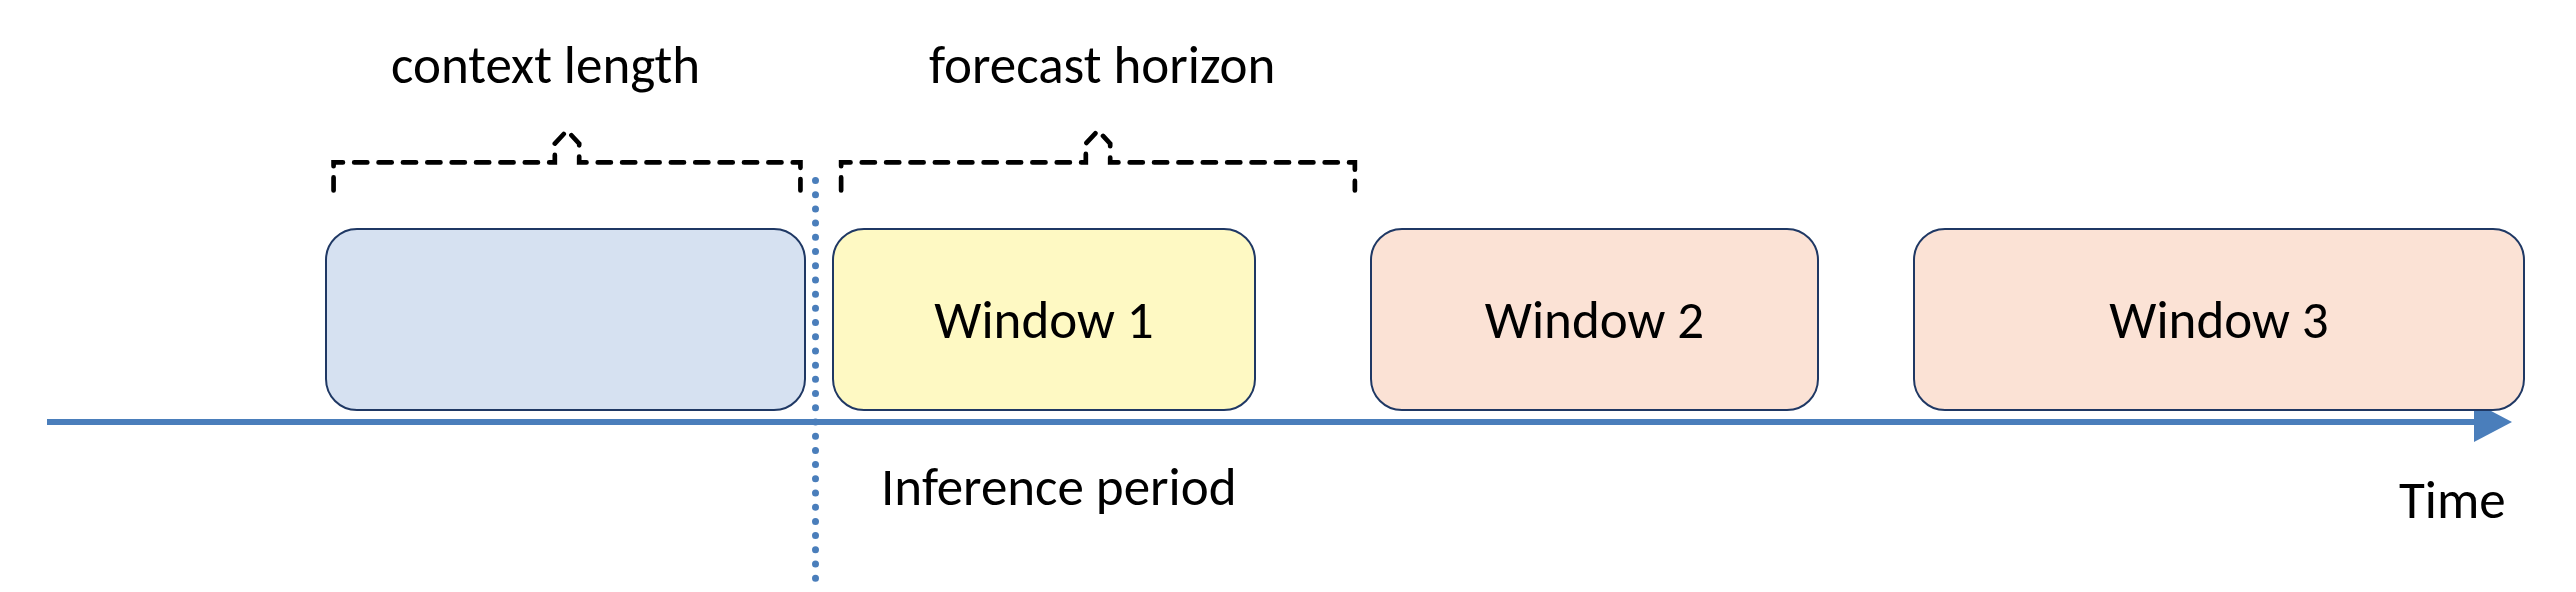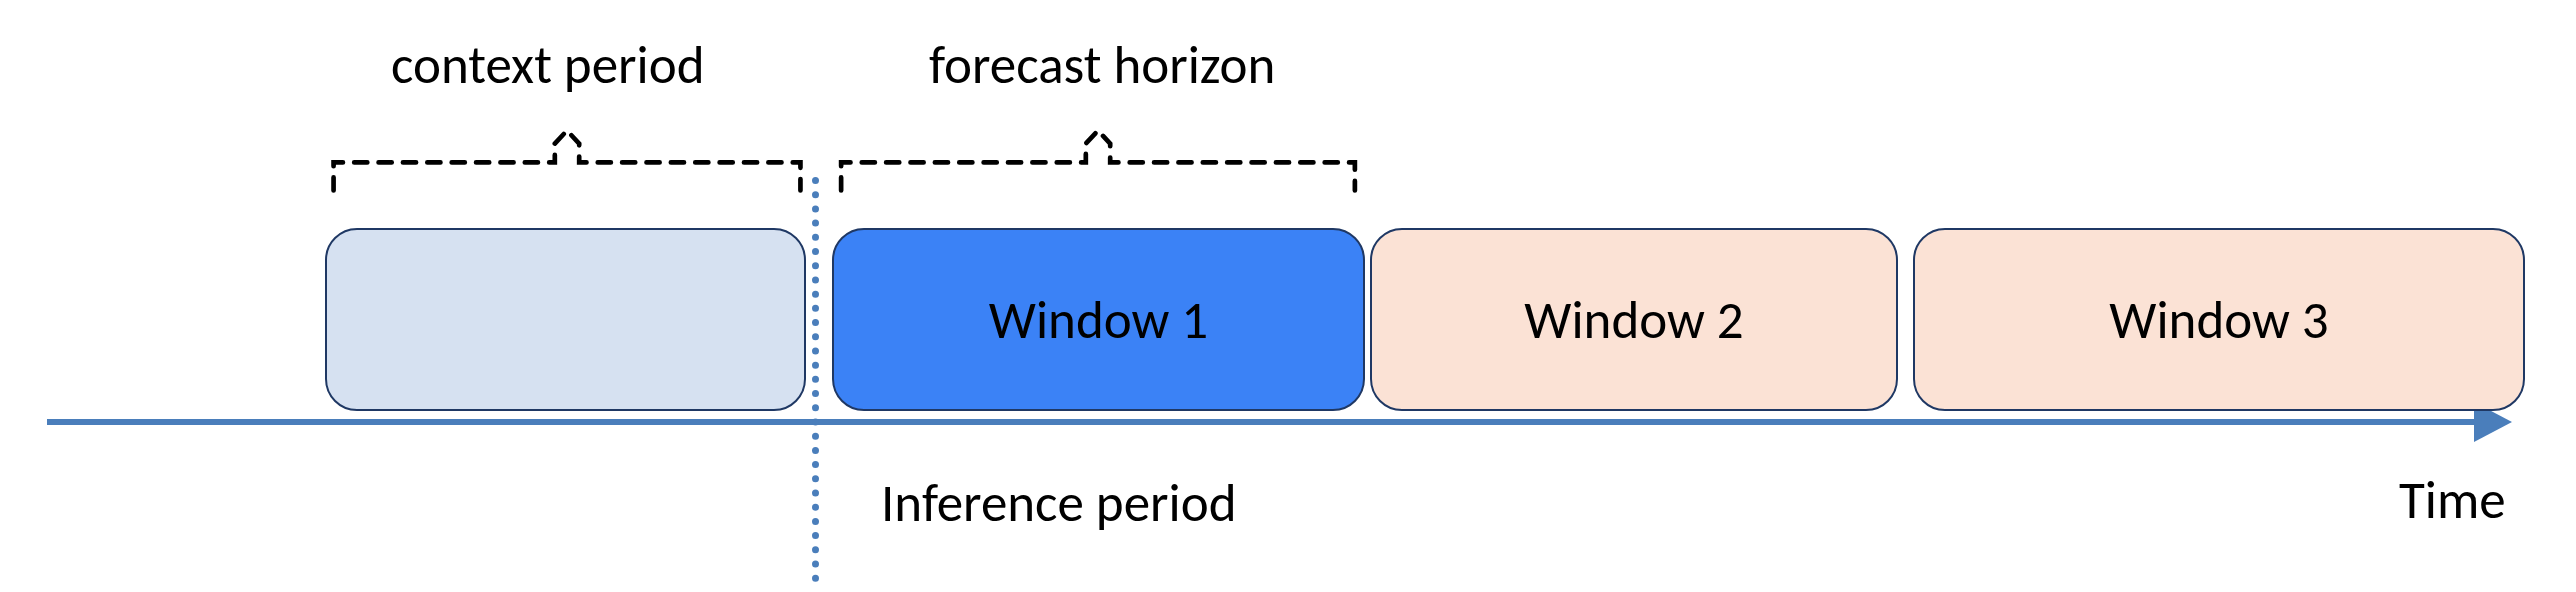--- a/index.html
+++ b/index.html
@@ -55,26 +55,26 @@
     font-size: 53px;
     color: #000;
   }
   .box-context {
     left: 325px;
     width: 481px;
     background: #d6e1f1;
   }
   .box-w1 {
     left: 832px;
-    width: 533px;
-    background: #3b82f6;
+    width: 424px;
+    background: #fef9c3;
   }
   .box-w2 {
     left: 1370px;
-    width: 528px;
+    width: 449px;
     background: #fbe2d5;
   }
   .box-w3 {
     left: 1913px;
     width: 612px;
     background: #fbe2d5;
   }
   
   .bracket {
     position: absolute;
@@ -87,21 +87,21 @@
   
   .lbl {
     position: absolute;
     font-size: 53px;
     color: #000;
     white-space: nowrap;
   }
   .lbl-context { left: 391px; top: 33px; }
   .lbl-horizon { left: 905px; top: 33px; margin-left: 24px; }
   .lbl-train   { left: 52px;  top: 471px; }
-  .lbl-infer   { left: 881px; top: 471px; }
+  .lbl-infer   { left: 881px; top: 455px; }
   .lbl-time    { left: 2399px; top: 448px; margin-top: 20px; }
 </style>
 </head>
 <body>
 
 <div class="stage">
 
   <div class="axis"></div>
   <div class="arrowhead"></div>
 
@@ -122,19 +122,19 @@
     <svg width="484" height="75" viewBox="0 0 514 80">
       <path d="M8 72 L8 42 L244 42 L244 22 L257 8 L270 22 L270 42 L506 42 L506 72" fill="none" stroke="#000" stroke-width="5" stroke-dasharray="14 12" stroke-linecap="round"></path>
     </svg>
   </div>
   <div class="bracket bracket-horizon">
     <svg width="532" height="75" viewBox="0 0 564 80">
       <path d="M8 72 L8 42 L269 42 L269 22 L282 8 L295 22 L295 42 L556 42 L556 72" fill="none" stroke="#000" stroke-width="5" stroke-dasharray="14 12" stroke-linecap="round"></path>
     </svg>
   </div>
 
-  <div class="lbl lbl-context">context period</div>
+  <div class="lbl lbl-context">context length</div>
   <div class="lbl lbl-horizon">forecast horizon</div>
   <div class="lbl lbl-infer">Inference period</div>
   <div class="lbl lbl-time">Time</div>
 
 </div>
 
 
 </body></html>

